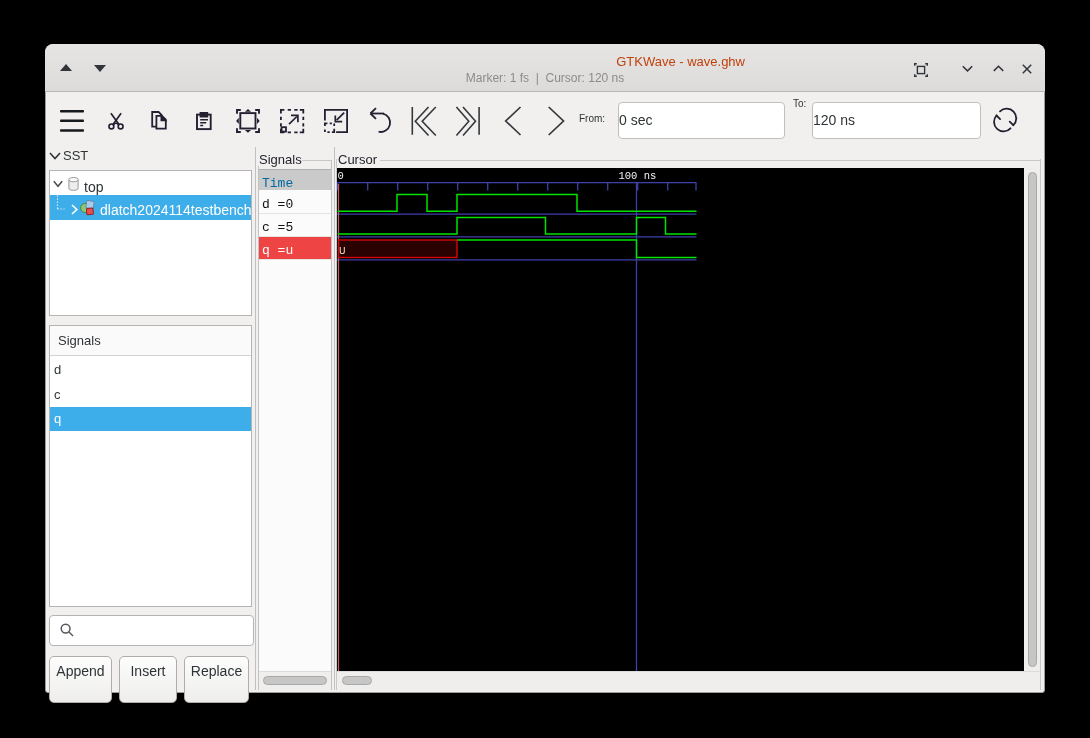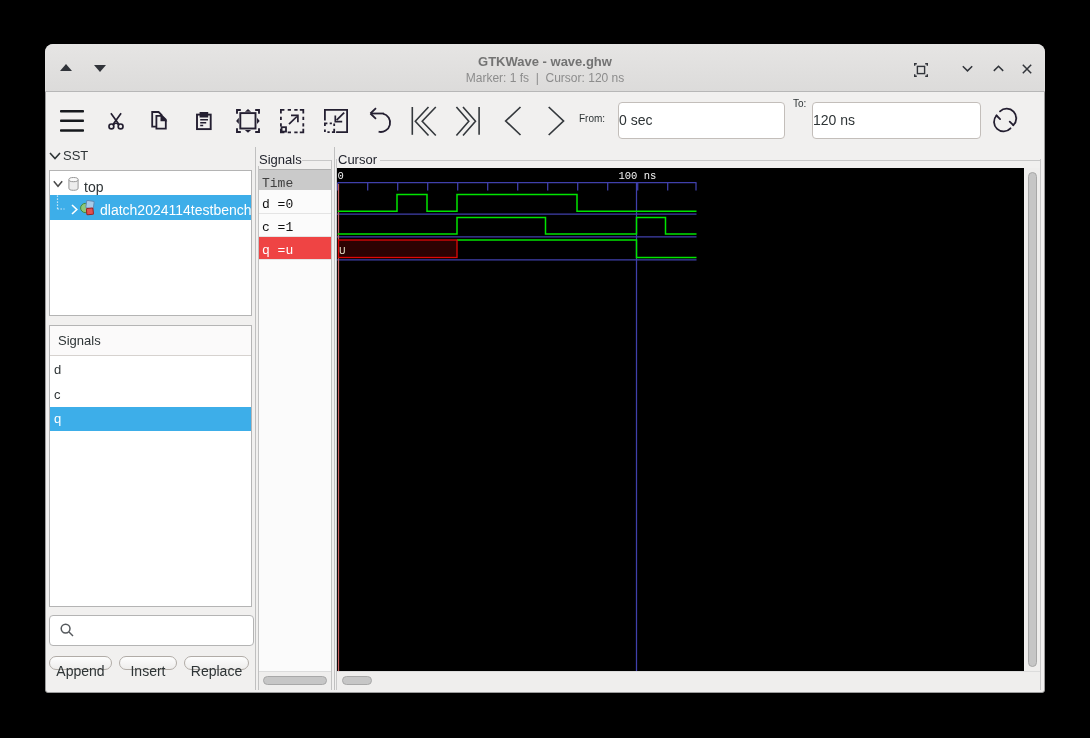--- a/index.html
+++ b/index.html
@@ -1,35 +1,35 @@
 <!DOCTYPE html>
 <html><head><meta charset="utf-8"><style>
 *{margin:0;padding:0;box-sizing:border-box}
 html,body{width:1090px;height:738px;background:#000;font-family:"Liberation Sans",sans-serif;position:relative;overflow:hidden}
 .a{position:absolute}
 #win{left:45px;top:44px;width:1000px;height:649px;background:#f1f0ef;border:1px solid #9d9d9d;border-radius:8px 8px 3px 3px}
 #titlebar{left:45px;top:44px;width:1000px;height:48px;background:linear-gradient(#e6e5e4,#dcdbda);border-bottom:1px solid #b7b7b7;border-radius:8px 8px 0 0}
 .tri-up{left:60px;top:64px;width:0;height:0;border-left:6px solid transparent;border-right:6px solid transparent;border-bottom:7px solid #31343a}
 .tri-dn{left:94px;top:65px;width:0;height:0;border-left:6px solid transparent;border-right:6px solid transparent;border-top:7px solid #31343a}
-#title{left:345px;top:54px;width:400px;text-align:center;font-size:13px;font-weight:bold;color:#737373}
+#title{left:345px;top:54px;width:400px;text-align:right;font-size:13px;font-weight:normal;color:#c2410c}
 #subtitle{left:345px;top:70.5px;width:400px;text-align:center;font-size:12px;color:#8c8c8c}
 .lbl{font-size:10px;color:#2e3436}
 .inp{background:#fff;border:1px solid #c3beba;border-radius:4px;font-size:14px;color:#2e3436;line-height:35px;}
 svg{display:block;overflow:visible}
 #panel-sst-tree{left:49px;top:170px;width:203px;height:146px;background:#fff;border:1px solid #b4b4b4}
 .row-top{left:50px;top:171px;width:201px;height:24px;background:#fff}
 .row-sel{left:50px;top:195px;width:201px;height:25px;background:#3daee9;color:#fff;font-size:13px;overflow:hidden;white-space:nowrap}
 #sigbox{left:49px;top:325px;width:203px;height:282px;background:#fff;border:1px solid #b4b4b4}
 #sighdr{left:50px;top:326px;width:201px;height:30px;background:#fbfafa;border-bottom:1px solid #d6d2cf;font-size:13px;color:#2e3436;line-height:30px;padding-left:8px}
 .srow{left:50px;width:201px;height:26px;font-size:13px;color:#2e3436;line-height:26px;padding-left:4px}
 #srow-q{background:#3daee9;color:#fff;height:24px;line-height:24px}
 #search{left:49px;top:615px;width:205px;height:31px;background:#fff;border:1px solid #b4b4b4;border-radius:4px}
-.btn{top:656px;height:14px;background:linear-gradient(#fdfdfd,#eeedec);border:1px solid #b1aca7;border-radius:10px;font-size:14px;color:#2e3436;text-align:center;line-height:29px}
+.btn{top:656px;height:47px;background:linear-gradient(#fdfdfd,#eeedec);border:1px solid #b1aca7;border-radius:5px;font-size:14px;color:#2e3436;text-align:center;line-height:29px}
 #midcol{left:259px;top:169px;width:72px;height:502px;background:#fbfbfb}
-#timehdr{left:259px;top:169px;width:72px;height:21px;background:#cacaca;border-top:1px solid #b0b0b0;font-family:"Liberation Mono",monospace;font-size:13px;line-height:21px;padding-left:3px;padding-top:3px;color:#404040}
+#timehdr{left:259px;top:169px;width:72px;height:21px;background:#cacaca;border-top:1px solid #b0b0b0;font-family:"Liberation Mono",monospace;font-size:13px;line-height:21px;padding-left:3px;padding-top:3px;color:#0369a1}
 .mrow{left:259px;width:72px;height:23px;font-family:"Liberation Mono",monospace;font-size:13px;line-height:23px;padding-left:3px;padding-top:2px;color:#111;border-bottom:1px solid #e4e4e4;background:#fbfbfb}
 #mrow-q{background:#ef4444;color:#fff}
 .framelbl{font-size:13px;color:#23252e}
 .fline{background:#c8c8c8;height:1px}
 #waves-black{left:337px;top:168px;width:687px;height:503px;background:#000}
 .sb-track-h{background:#efeeed;border-top:1px solid #dcdcdc}
 .sb-thumb{background:#c6c6c6;border:1px solid #a8a8a8;border-radius:4.5px}
 .sb-track-v{background:#efeeed}
 </style></head><body>
 
@@ -204,21 +204,21 @@
 <div class="a btn" style="left:184px;width:65px">Replace</div>
 
 <div class="a framelbl" style="left:259px;top:152px">Signals</div>
 <div class="a fline" style="left:302px;top:160px;width:30px"></div>
 <div class="a" style="left:258px;top:166px;width:1px;height:524px;background:#c2c2c2"></div>
 <div class="a" style="left:331px;top:160px;width:1px;height:530px;background:#c2c2c2"></div>
 <div class="a" style="left:258px;top:689px;width:74px;height:1px;background:#c2c2c2"></div>
 <div id="midcol" class="a"></div>
 <div id="timehdr" class="a">Time</div>
 <div class="a mrow" style="top:191px">d =0</div>
-<div class="a mrow" style="top:214px">c =1</div>
+<div class="a mrow" style="top:214px">c =5</div>
 <div class="a mrow" id="mrow-q" style="top:237px">q =u</div>
 
 <div class="a sb-track-h" style="left:259px;top:671px;width:72px;height:19px"></div>
 <div class="a sb-thumb" style="left:263px;top:676px;width:64px;height:9px"></div>
 
 <div class="a framelbl" style="left:338px;top:152px">Cursor</div>
 <div class="a fline" style="left:380px;top:160px;width:661px"></div>
 <div class="a fline" style="left:336px;top:159px;width:1px;height:531px"></div>
 <div class="a fline" style="left:1040px;top:159px;width:1px;height:531px"></div>
 <div class="a fline" style="left:336px;top:689px;width:705px"></div>

